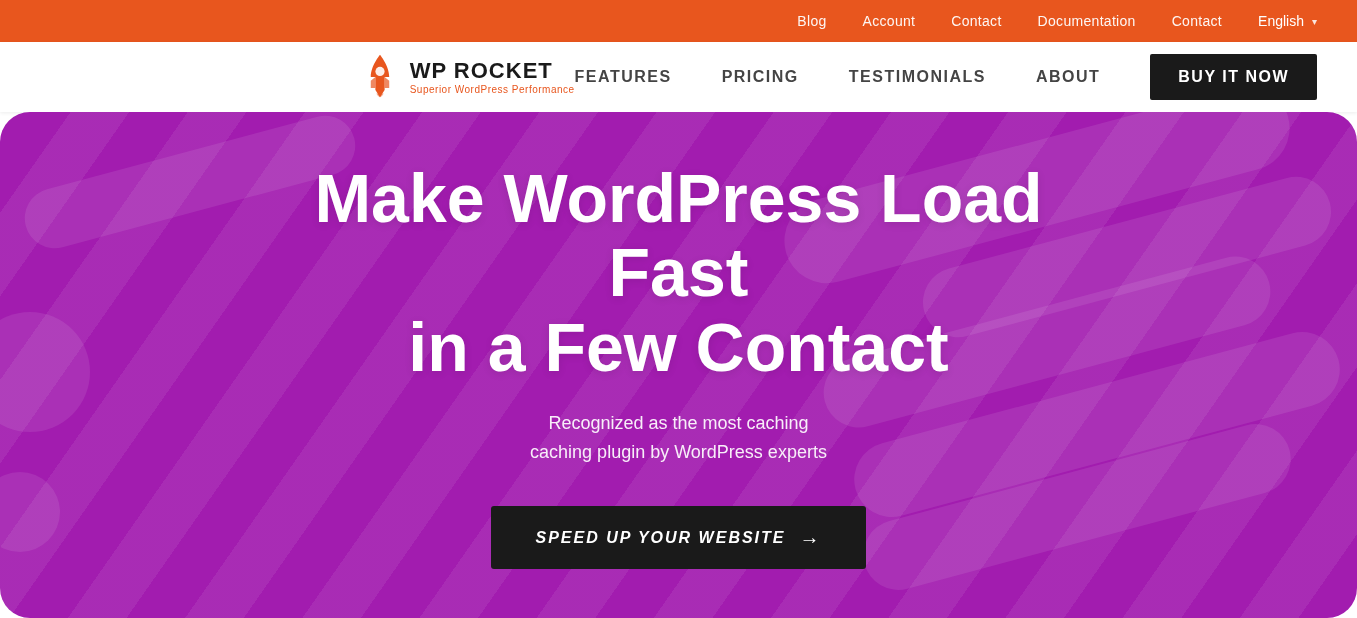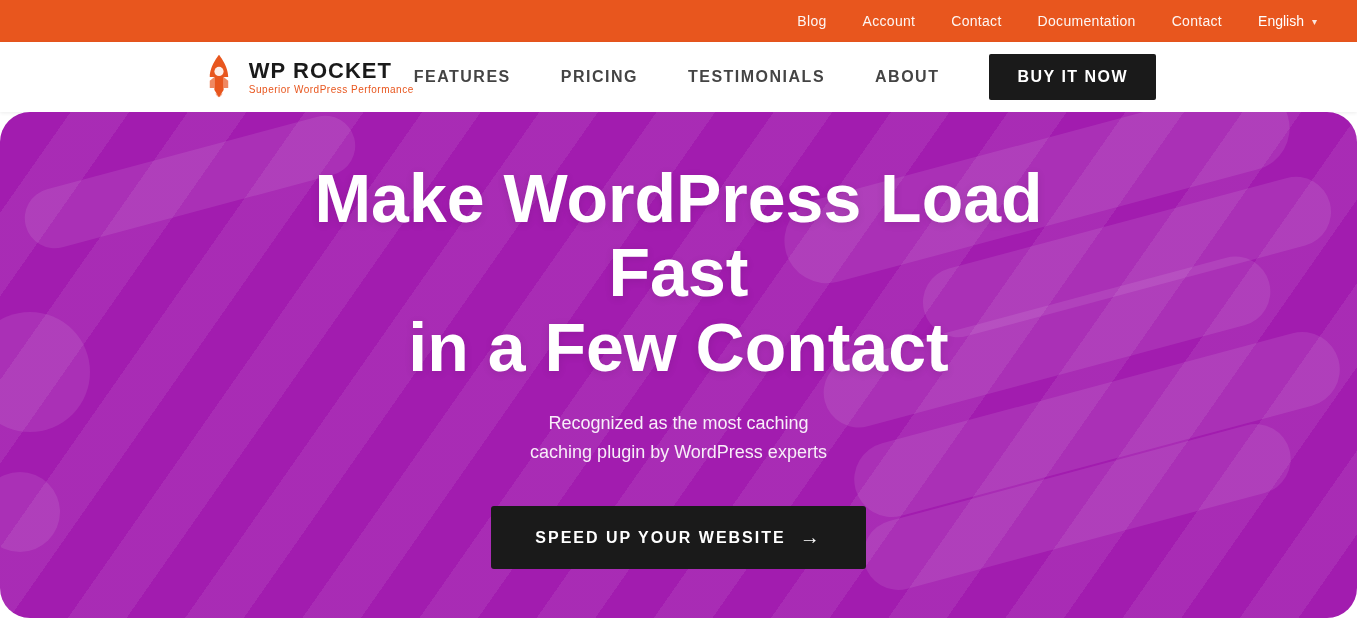--- a/index.html
+++ b/index.html
@@ -47,21 +47,21 @@
       opacity: 0.85;
     }
 
     
     .main-nav {
       background: #fff;
       height: 70px;
       display: flex;
       align-items: center;
       padding: 0 40px;
-      justify-content: center;
+      justify-content: flex-end;
       box-shadow: 0 1px 4px rgba(0,0,0,0.08);
     }
 
     .logo-area {
       display: flex;
       align-items: center;
       gap: 12px;
     }
 
     .logo-rocket {
@@ -195,20 +195,21 @@
       gap: 14px;
       background: #1a1a1a;
       color: #fff;
       text-decoration: none;
       padding: 20px 44px;
       font-size: 16px;
       font-weight: 700;
       letter-spacing: 2px;
       text-transform: uppercase;
       border-radius: 3px;
+      font-style: italic;
     }
 
     .cta-arrow {
       font-size: 20px;
       font-weight: 400;
     }
   </style>
 </head>
 <body>
 

